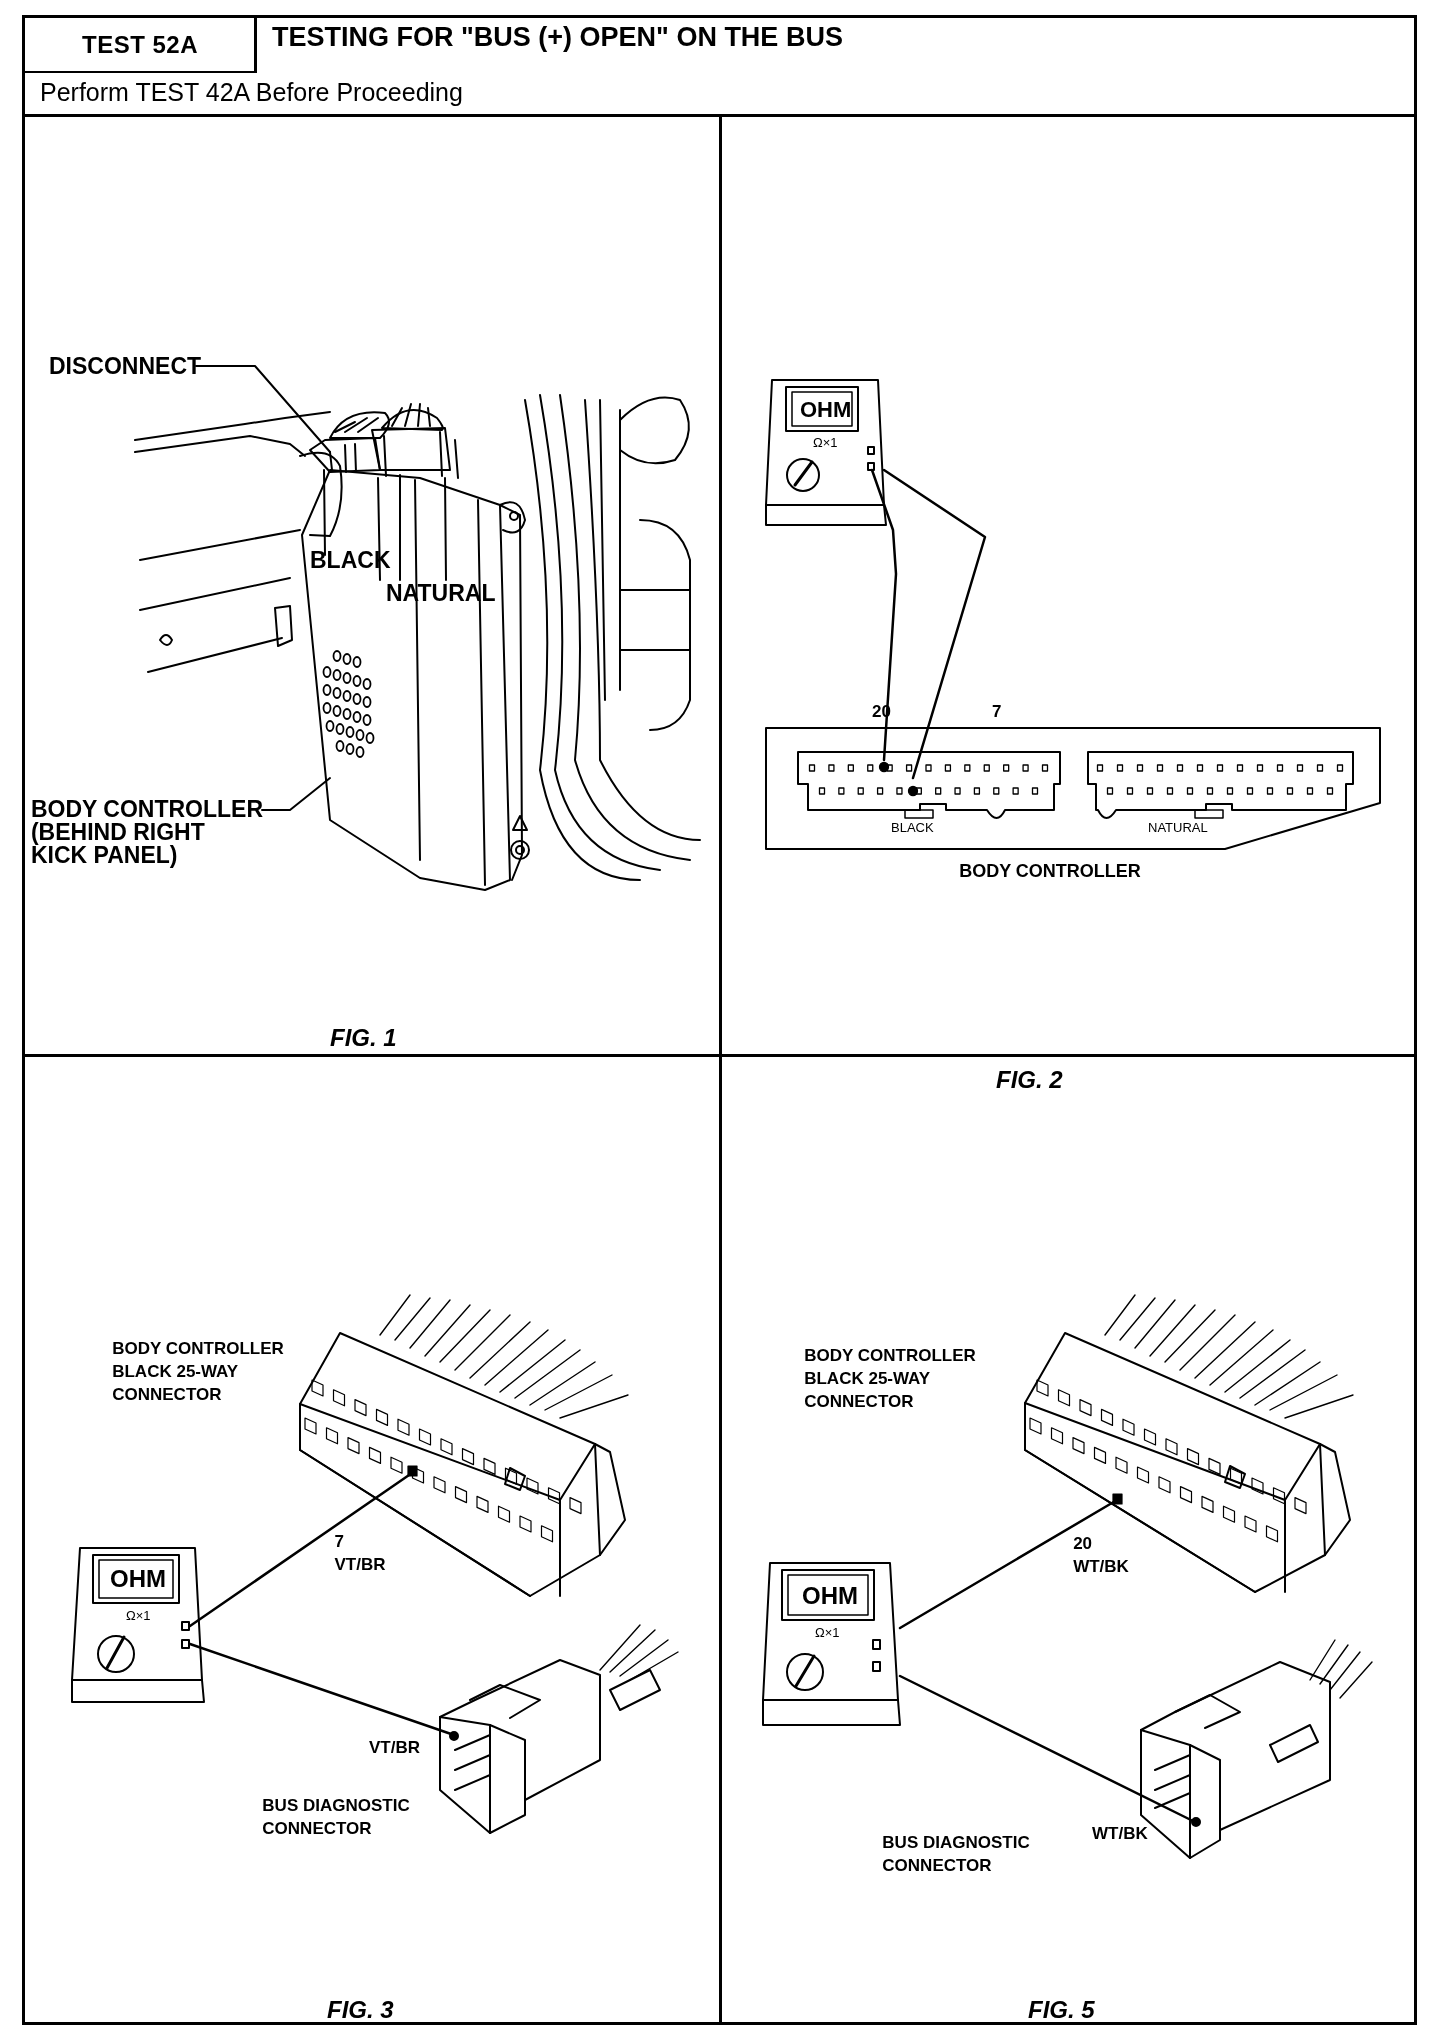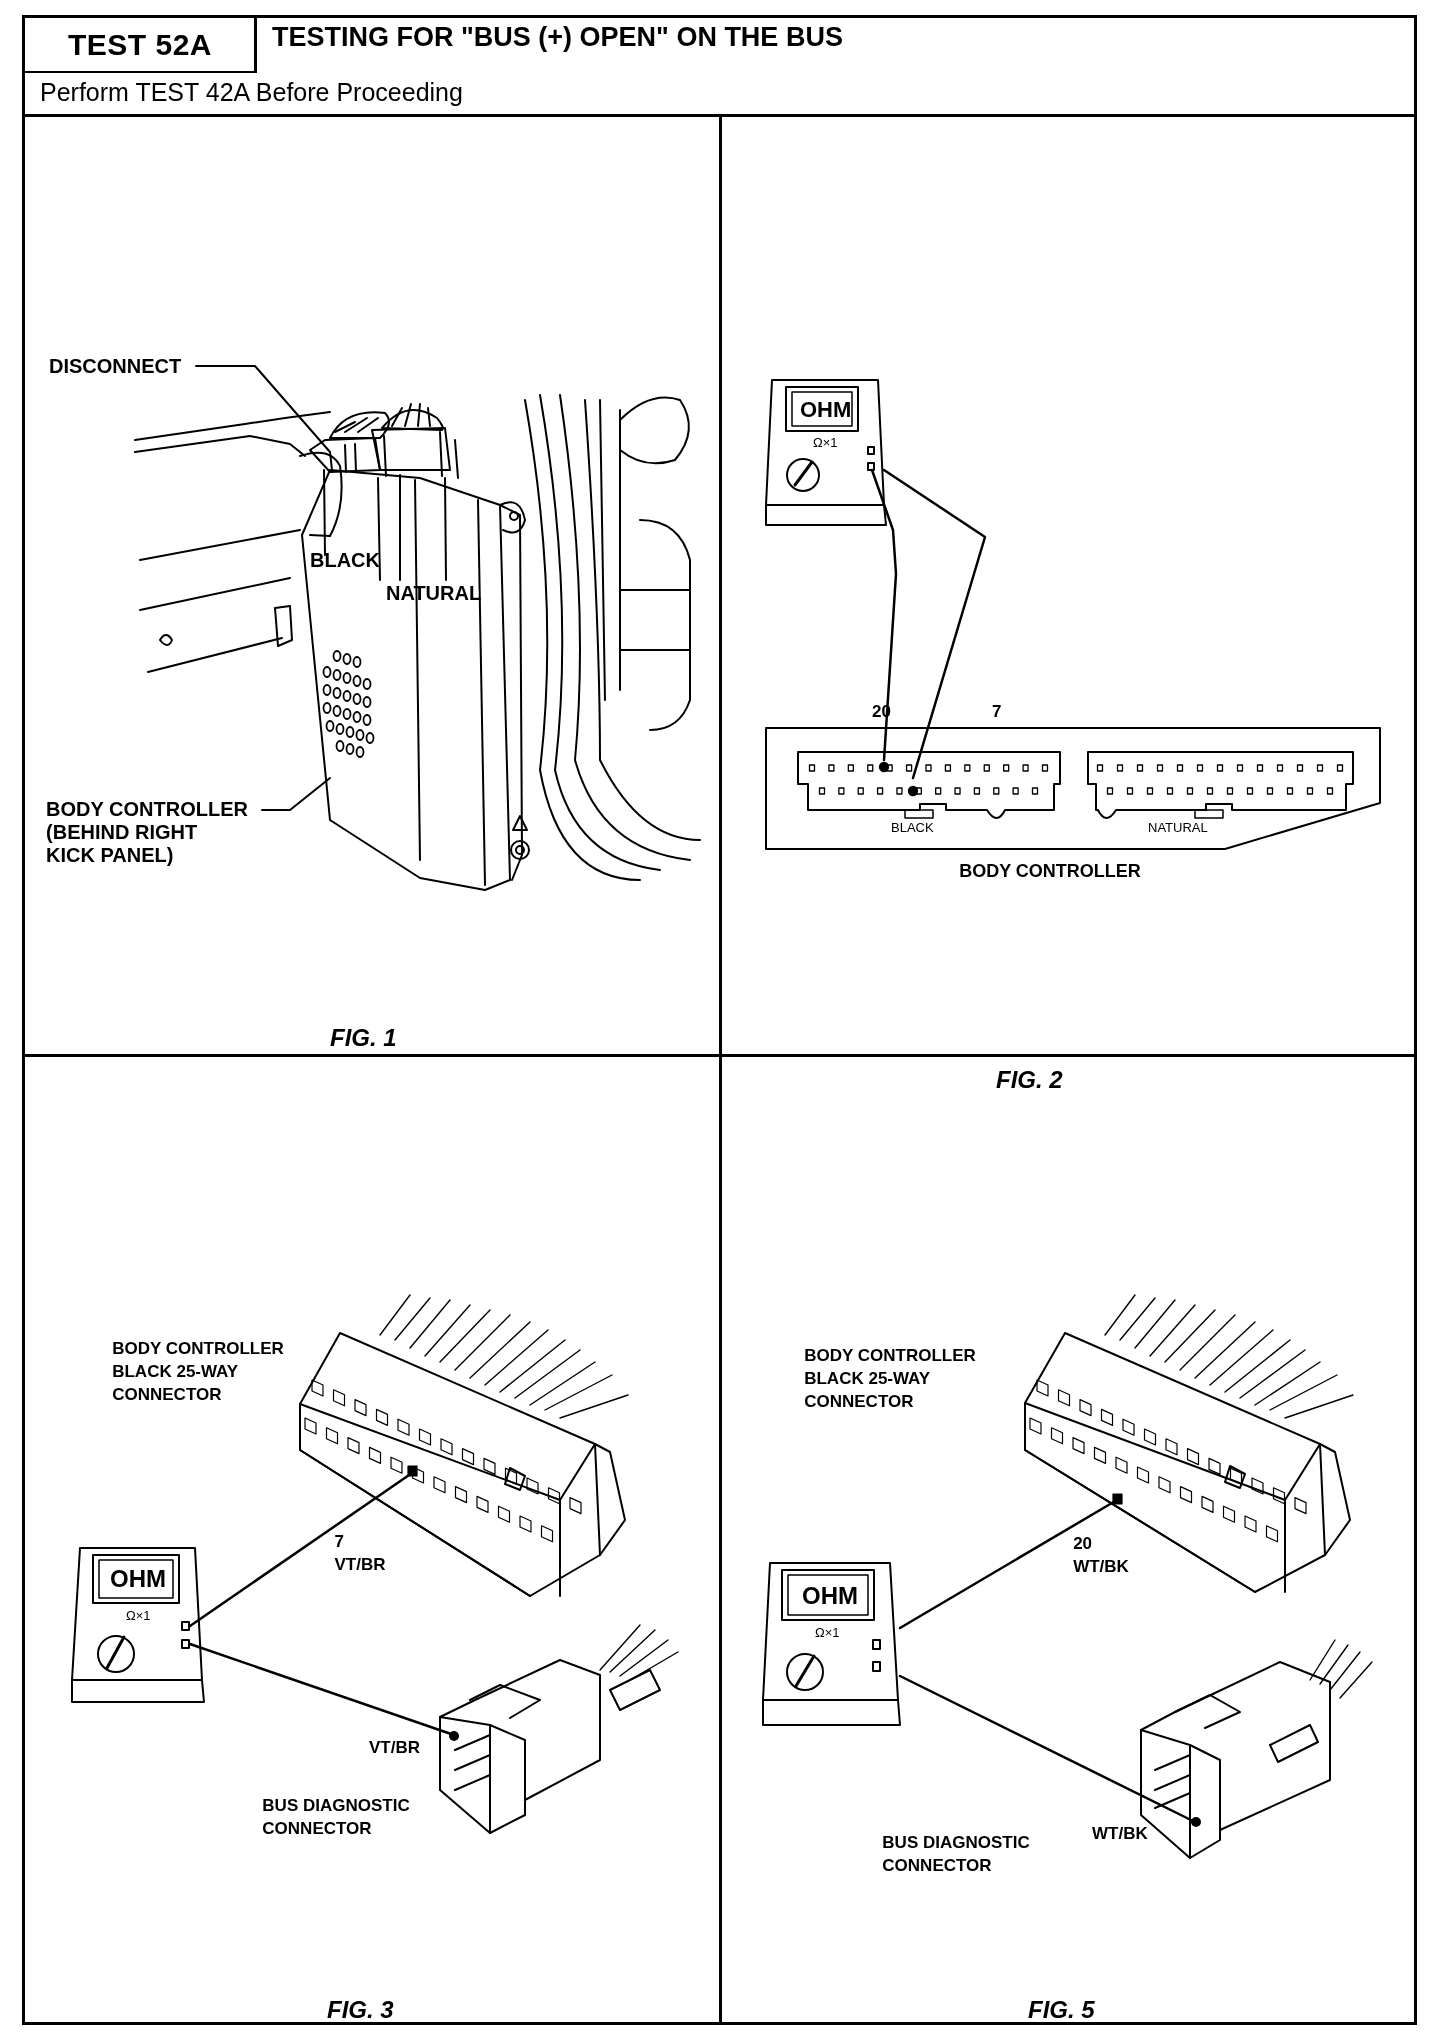--- a/index.html
+++ b/index.html
@@ -4,24 +4,24 @@
 <style>
   html, body { margin: 0; padding: 0; background: #ffffff; }
   body { width: 1456px; height: 2038px; position: relative; overflow: hidden;
          font-family: "Liberation Sans", "DejaVu Sans", sans-serif; color: #000; }
   .frame { position: absolute; left: 22px; top: 15px; width: 1395px; height: 2010px;
            border: 3px solid #000; box-sizing: border-box; }
   .hline { position: absolute; height: 3px; background: #000; }
   .vline { position: absolute; width: 3px; background: #000; }
   .hdr-test { position: absolute; left: 25px; top: 18px; width: 230px; height: 54px;
               display: flex; align-items: center; justify-content: center;
-              font-weight: bold; font-size: 30px; letter-spacing: 0.5px; }
+              font-weight: bold; font-size: 24px; letter-spacing: 0.5px; }
   .hdr-title { position: absolute; left: 272px; top: 22px; font-weight: bold; font-size: 27px; white-space: nowrap; }
   .hdr-sub { position: absolute; left: 40px; top: 78px; font-weight: normal; font-size: 25px; white-space: nowrap; }
-  .lbl { position: absolute; font-weight: bold; font-size: 20px; line-height: 23px; white-space: nowrap; }
+  .lbl { position: absolute; font-weight: bold; font-size: 23px; line-height: 23px; white-space: nowrap; }
   .lbl.c { text-align: left; transform: translateX(-50%); }
   .lbl.small { font-size: 13px; font-weight: normal; line-height: 12px; }
   .fig { position: absolute; font-weight: bold; font-style: italic; font-size: 24px; white-space: nowrap; }
   svg.art { position: absolute; left: 0; top: 0; }
   svg.art * { vector-effect: non-scaling-stroke; }
 </style>
 </head>
 <body>
 
 <div class="frame"></div>

